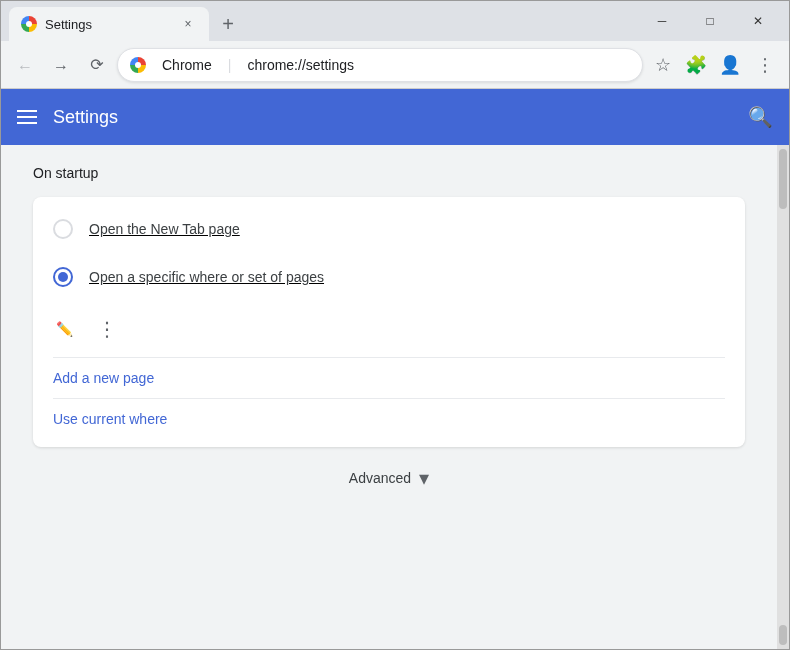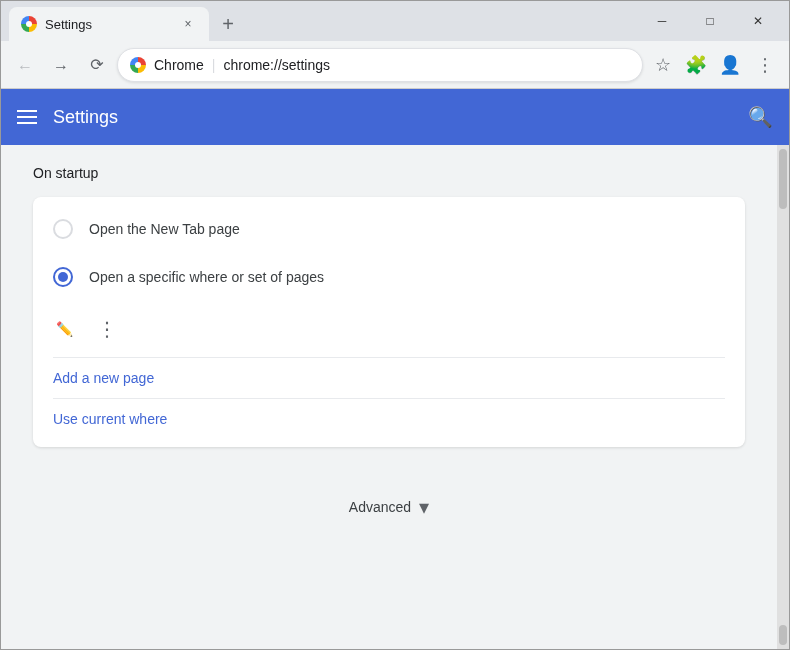--- a/index.html
+++ b/index.html
@@ -103,21 +103,21 @@
     }
     .nav-btn.disabled { opacity: 0.38; cursor: default; }
     .omnibox {
       flex: 1;
       background: white;
       border-radius: 20px;
       height: 34px;
       display: flex;
       align-items: center;
       padding: 0 12px;
-      gap: 8px;
+      gap: 16px;
       border: 1px solid #dfe1e5;
       box-shadow: 0 1px 3px rgba(0,0,0,0.1);
     }
     .omnibox-favicon {
       width: 16px;
       height: 16px;
     }
     .omnibox-url {
       font-size: 14px;
       color: #202124;
@@ -246,20 +246,21 @@
       position: relative;
       z-index: 1;
     }
 
     .radio-option {
       display: flex;
       align-items: center;
       padding: 14px 20px;
       gap: 16px;
       cursor: pointer;
+      text-decoration: underline;
     }
 
     .radio-circle {
       width: 20px;
       height: 20px;
       border-radius: 50%;
       border: 2px solid #dadce0;
       display: flex;
       align-items: center;
       justify-content: center;
@@ -324,21 +325,21 @@
     .link-btn {
       display: inline-block;
       padding: 12px 20px;
       color: #4267d5;
       font-size: 14px;
       font-weight: 500;
       cursor: pointer;
     }
 
     .advanced-section {
-      margin-top: 48px;
+      margin-top: 19px;
       display: flex;
       justify-content: center;
       align-items: center;
       gap: 8px;
       position: relative;
       z-index: 1;
     }
     .advanced-label {
       font-size: 14px;
       color: #3c4043;

